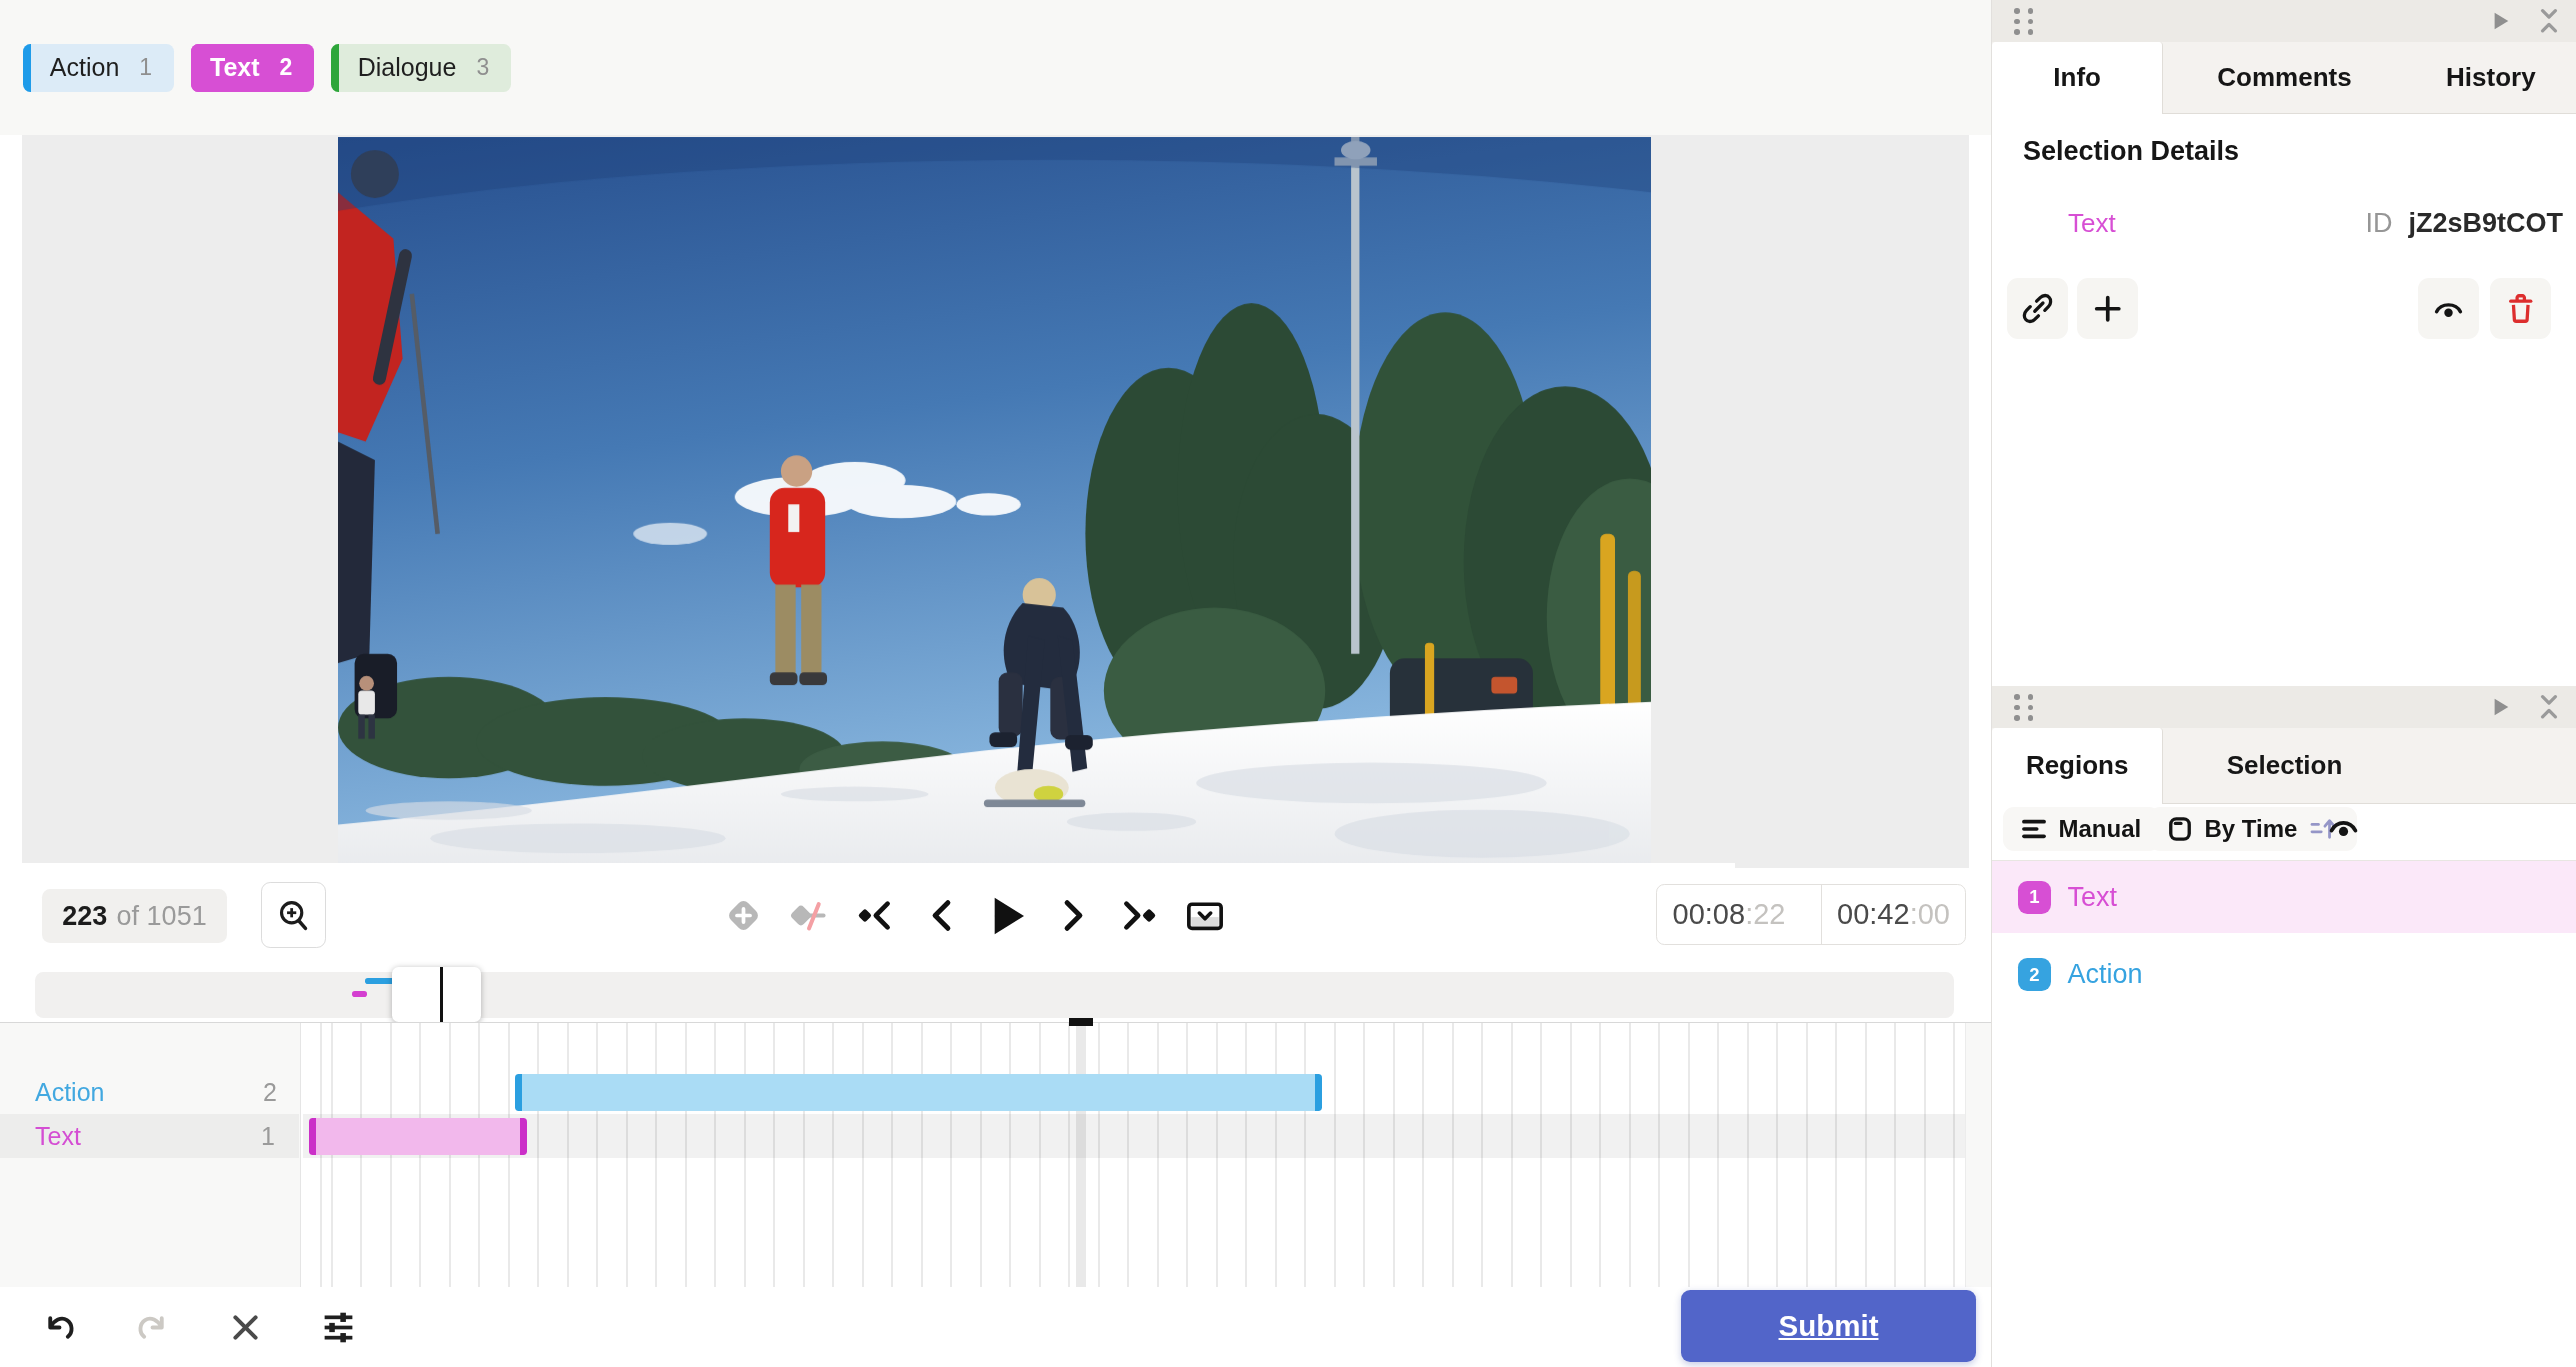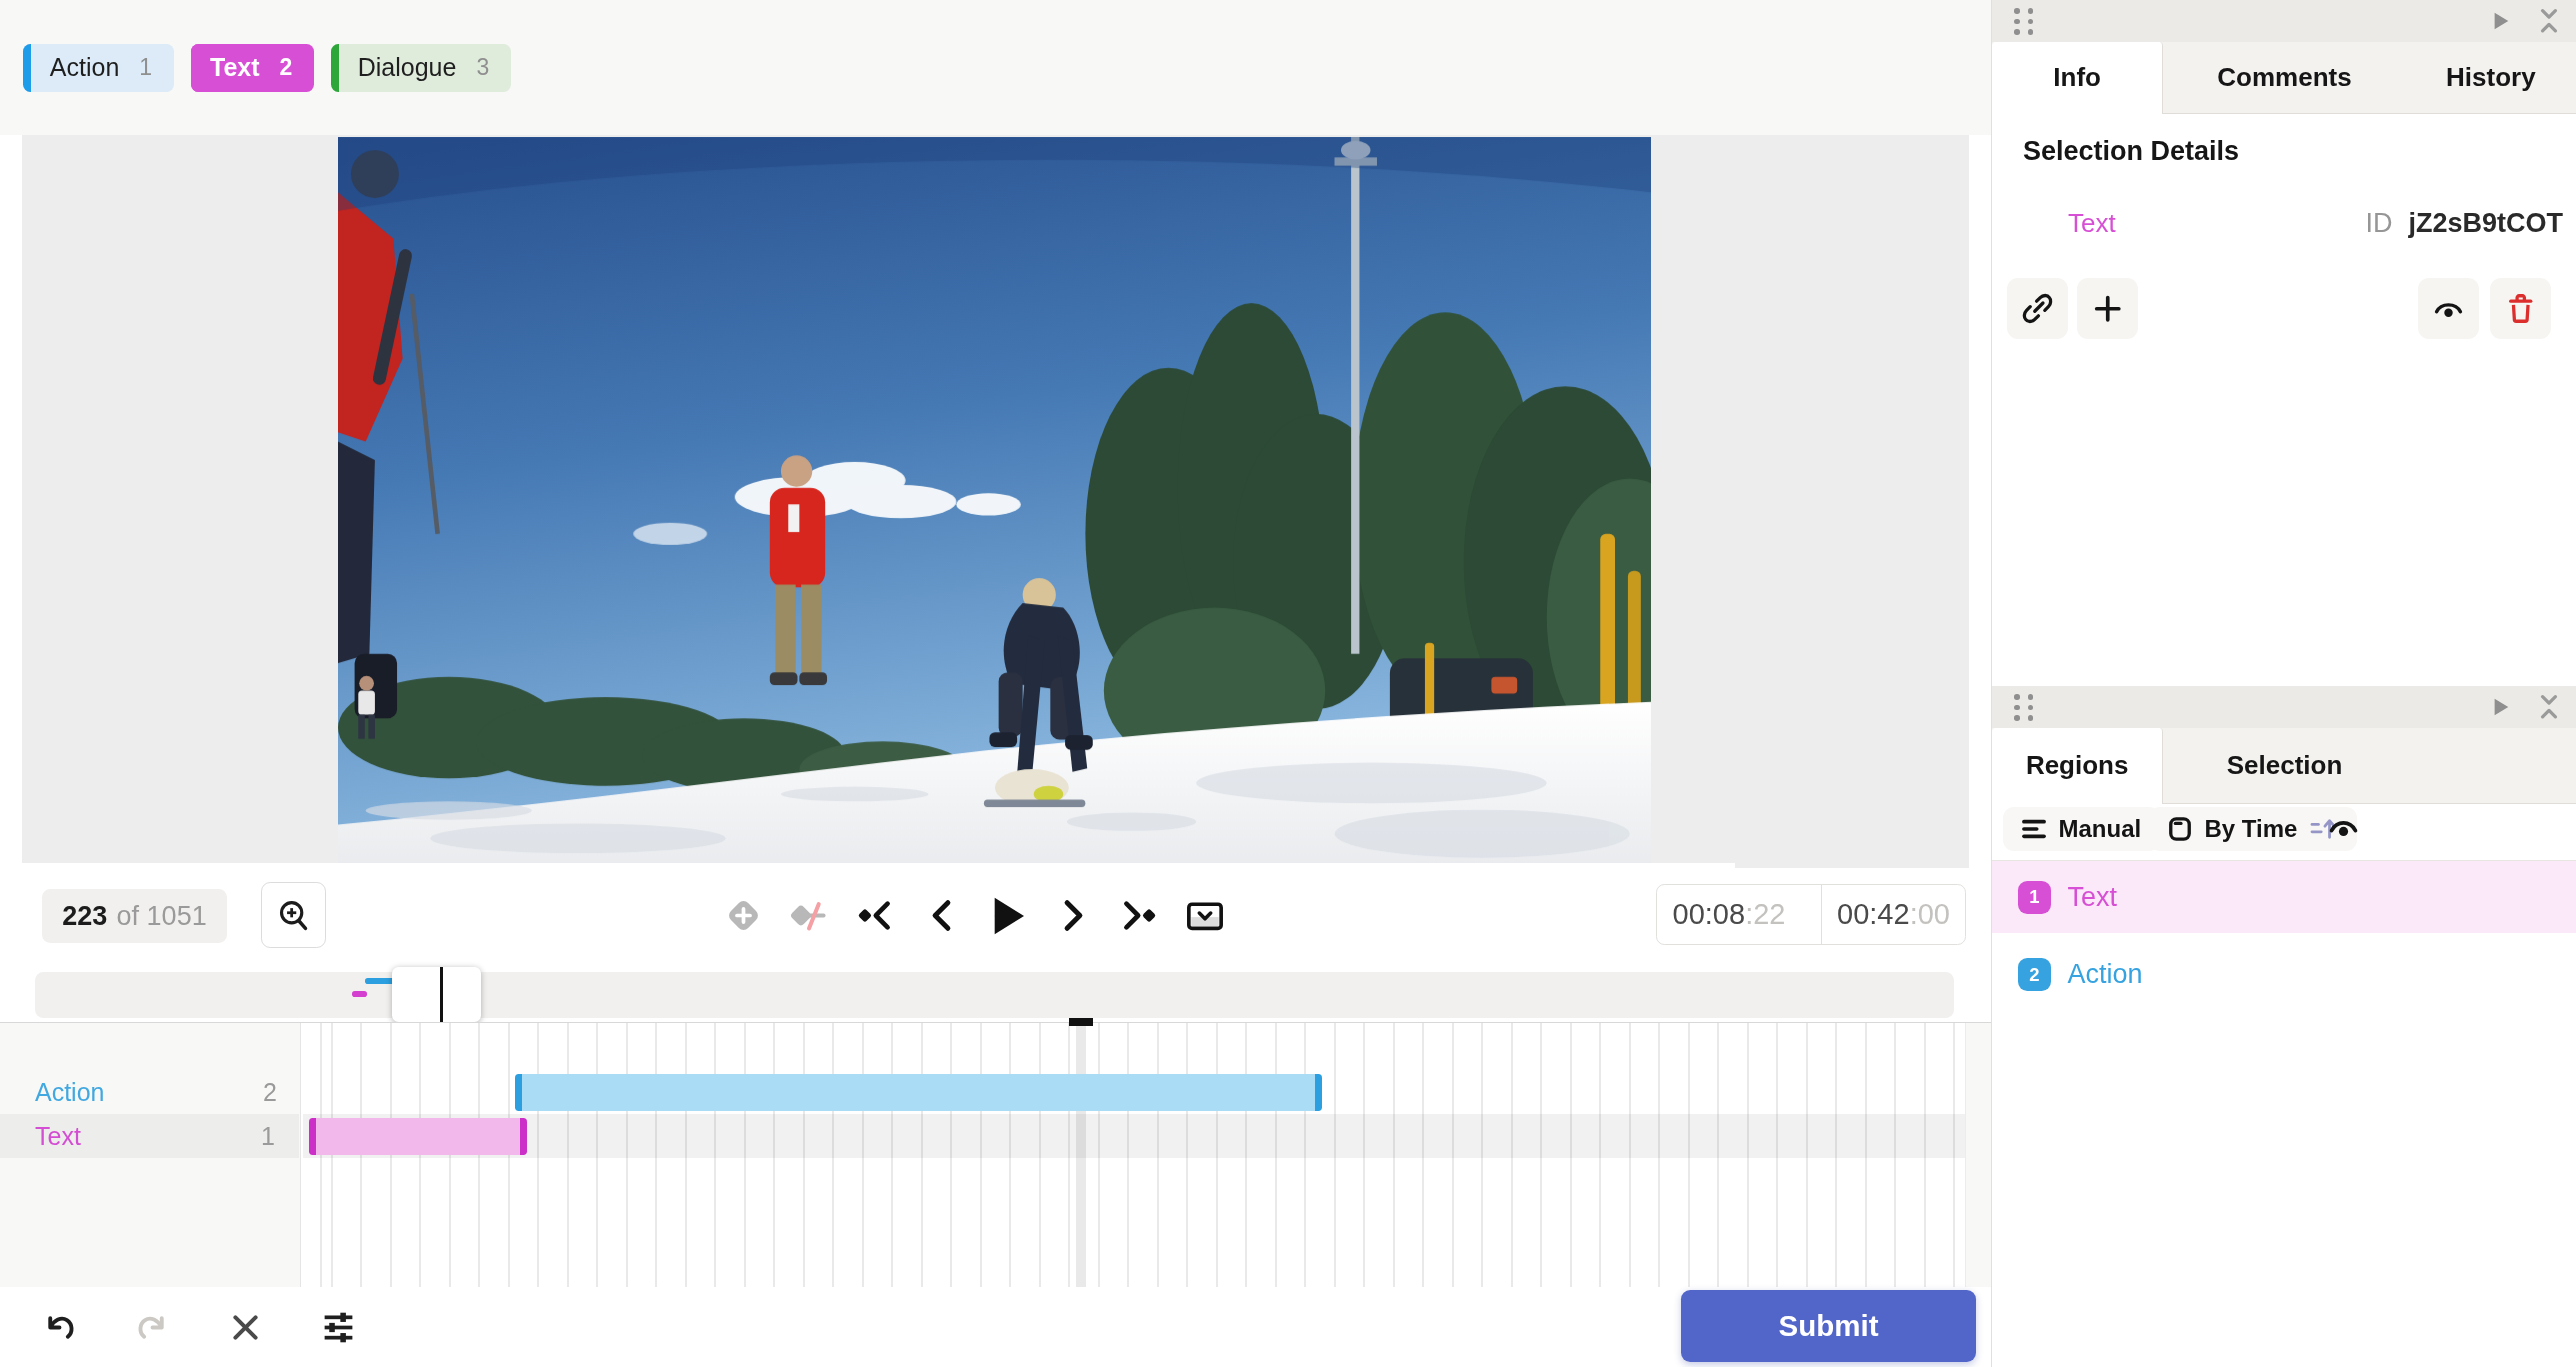--- a/index.html
+++ b/index.html
@@ -60,21 +60,21 @@
   .playhead-band { position:absolute; top:0; width:10px; height:265px; background:rgba(0,0,0,0.085); }
   .playhead-tick { position:absolute; top:-5.5px; width:24px; height:8.3px; background:#111; }
   .region-bar { position:absolute; height:37px; border-radius:3.7px; cursor:pointer; }
   .bar-action { background:#aadcf5; border-left:7.4px solid #2b9fe0; border-right:7.4px solid #2b9fe0; }
   .bar-text { background:#f2b8ec; border-left:7.4px solid #cb2fc8; border-right:7.4px solid #cb2fc8; }
 
   
   .bottombar { position:absolute; left:0; top:1287px; width:1991px; height:80px; background:#fff; }
   .bb-icons { position:absolute; left:39px; top:16.6px; display:flex; gap:52px; align-items:center; }
   .bb-btn { width:41px; height:48px; display:flex; align-items:center; justify-content:center; cursor:pointer; }
-  .submit-btn { position:absolute; left:1681px; top:2.8px; width:295px; height:72px; background:#5265c9; border:none; border-radius:9.2px; color:#fff; font-size:29.5px; font-weight:700; font-family:"Liberation Sans", sans-serif; cursor:pointer; box-shadow:0 2.8px 7.4px rgba(40,60,160,0.25); }
+  .submit-btn { position:absolute; left:1681px; top:2.8px; width:295px; height:72px; background:#5265c9; border:none; border-radius:9.2px; color:#fff; font-size:29.5px; font-weight:700; font-family:"Liberation Sans", sans-serif; cursor:pointer; box-shadow:0 2.8px 7.4px rgba(40,60,160,0.25);text-decoration:underline; }
 
   
   #side { position:absolute; left:1991px; top:0; width:585px; height:1367px; background:#fff; border-left:1.8px solid #e2e0dd; }
   .panel-header { position:relative; width:100%; height:42px; background:#eceae6; }
   .drag-dots { position:absolute; left:22px; top:8.3px; width:24px; height:28px; display:grid; grid-template-columns:1fr 1fr; grid-template-rows:1fr 1fr 1fr; gap:3.7px; cursor:grab; }
   .drag-dots i { width:5.5px; height:5.5px; border-radius:50%; background:#8f8f8f; }
   .ph-icons { position:absolute; right:13px; top:5.5px; display:flex; gap:20px; align-items:center; }
   .ph-btn { width:28px; height:31px; display:flex; align-items:center; justify-content:center; cursor:pointer; color:#8f8f8f; }
 
   .tabs { display:flex; width:100%; background:#f4f2ef; border-bottom:1.8px solid #e0ddd8; height:72px;gap:36px; }

